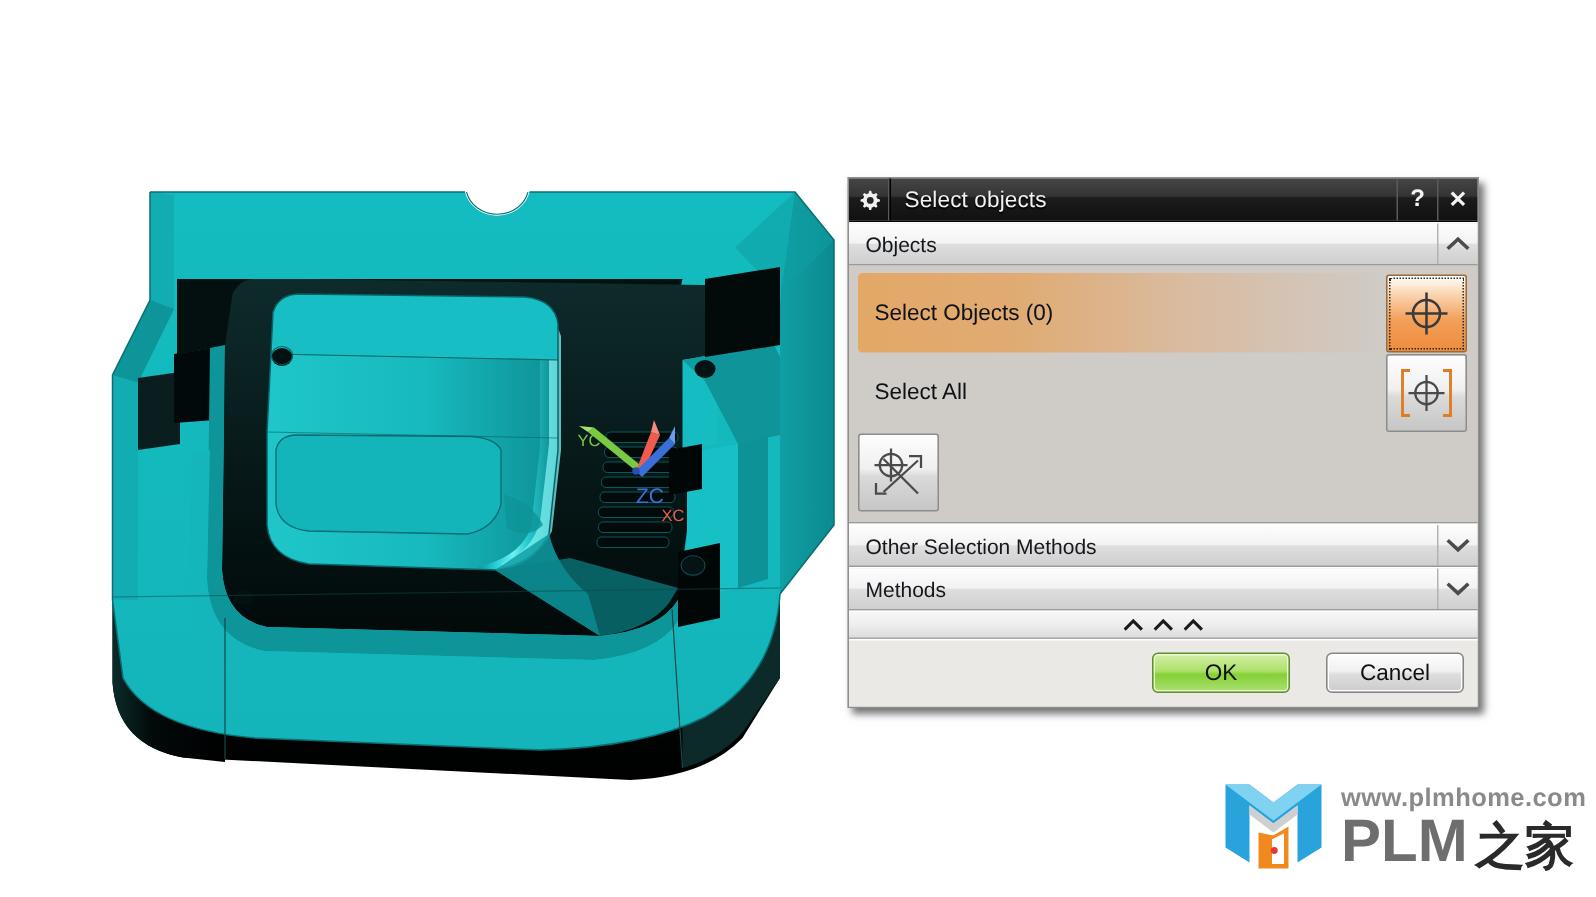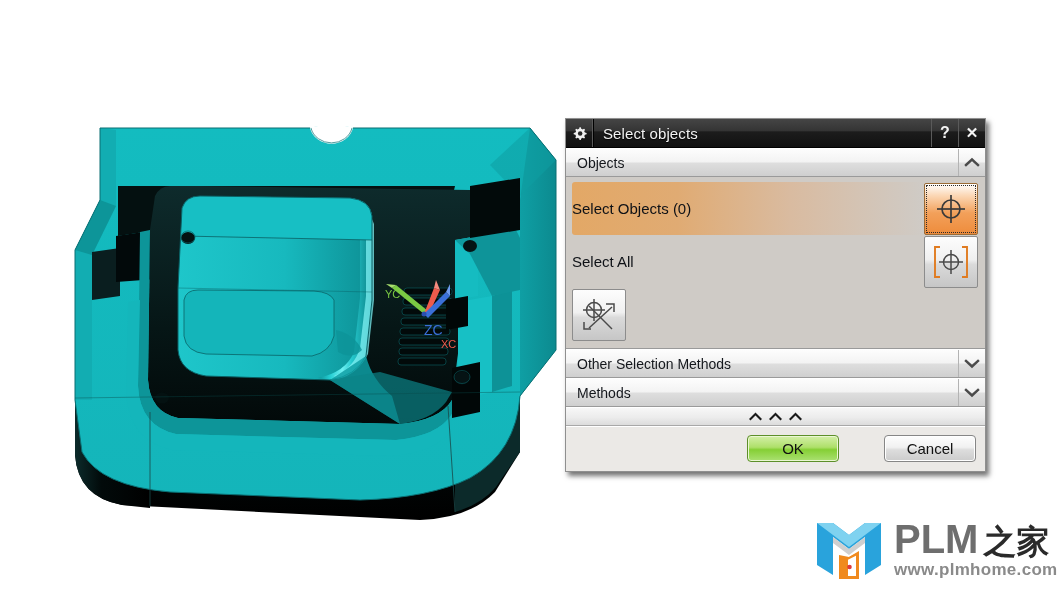--- a/index.html
+++ b/index.html
@@ -123,20 +123,21 @@
   .sel-row {
     height: 53px;
     display: flex;
     align-items: center;
     position: relative;
   }
   .sel-row .sr-label {
     flex: 1;
     font-size: 15px;
     color: #0e1116;
+    padding-left: 11px;
     height: 100%;
     display: flex;
     align-items: center;
   }
   .sel-row.active .sr-label {
     background: linear-gradient(to right, #e3a866 0%, #e0ab73 30%, #d9bba0 62%, #cfcbc6 100%);
     border-radius: 3px 0 0 3px;
   }
   .icon-btn {
     width: 54px; height: 52px;
@@ -191,21 +192,20 @@
   }
   .dlg-btn.ok {
     background: linear-gradient(to bottom, #d4efa8 0%, #aee06a 45%, #85cf35 55%, #abe172 100%);
     border: 1px solid #5d8f2a;
     box-shadow: inset 0 0 0 1px #eaf7d3;
   }
   .dlg-btn.cancel {
     background: linear-gradient(to bottom, #fdfdfd 0%, #f1f1f1 45%, #dddddd 55%, #cccccc 100%);
     border: 1px solid #868686;
     box-shadow: inset 0 0 0 1px #ffffff;
-    margin-left: 21px;
   }
 
   
   #logo {
     position: absolute;
     left: 813px; top: 512px;
     width: 240px; height: 76px;
     display: flex;
     align-items: center;
     gap: 9px;
@@ -524,21 +524,21 @@
       <path d="M4 6 L4 48 L20 58 L20 20 L36 32 L52 20 L52 58 L68 48 L68 6 L52 6 L36 18 L20 6 Z" fill="#29a3dc"></path>
       <path d="M4 6 L20 6 L36 18 L52 6 L68 6 L36 30 Z" fill="#7fd2f0"></path>
       <path d="M20 20 L36 32 L52 20 L52 26 L36 38 L20 26 Z" fill="#cfcfcf"></path>
 
       <path d="M26 38 L26 62 L46 62 L46 34 L36 40 Z" fill="#f08a1e"></path>
       <path d="M34 42 L34 60 L44 60 L44 37 Z" fill="#ffffff"></path>
       <path d="M34 42 L34 60 L44 60 L44 37 Z" fill="none" stroke="#f08a1e" stroke-width="2"></path>
       <circle cx="36.5" cy="50" r="2.3" fill="#e03a3a"></circle>
     </svg>
     <div id="logo-text">
+      <div id="logo-url">www.plmhome.com</div>
       <div id="logo-row1">
         <span id="logo-plm">PLM</span>
         <span id="logo-cn">之家</span>
       </div>
-      <div id="logo-url">www.plmhome.com</div>
     </div>
   </div>
 
 </div>
 
 </body></html>

